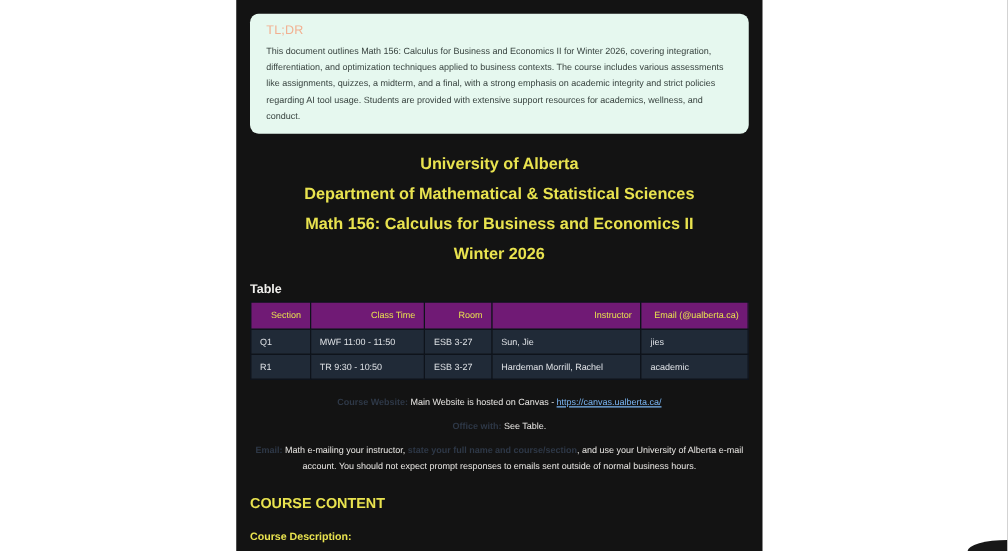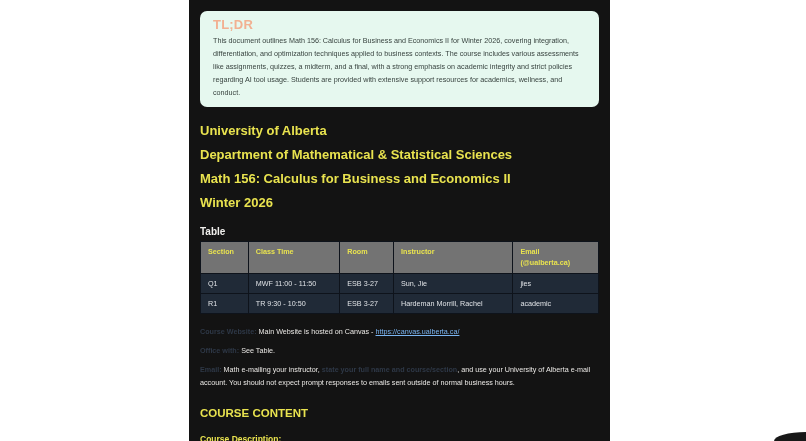--- a/index.html
+++ b/index.html
@@ -21,34 +21,34 @@
   }
 
   
   .callout {
     background: #e6f8ef;
     border-radius: 7px;
     padding: 8px 13px 8px 13px;
   }
   .callout-label {
     color: #f2b091;
-    font-size: 13px;
-    font-weight: bold;
+    font-size: 10px;
+    font-weight: normal;
     line-height: 11px;
     letter-spacing: .2px;
     margin-bottom: 4px;
   }
   .callout-text {
     color: #394440;
     font-size: 7.2px;
     line-height: 13px;
   }
 
   
-  .h1-group { margin-top: 12px; }
+  .h1-group { margin-top: 12px; text-align: center; }
   .h1 {
     color: #e9e34f;
     font-size: 13px;
     font-weight: bold;
     line-height: 24px;
   }
   .table-label {
     margin-top: 10px;
     color: #f0efec;
     font-size: 10px;
@@ -63,42 +63,44 @@
     border-collapse: collapse;
     font-size: 7.2px;
   }
   table.schedule th, table.schedule td {
     border: 1px solid #0e131b;
     text-align: left;
     vertical-align: top;
     padding: 5px 7px;
   }
   table.schedule th {
-    background: #737373;
-    color: #e9e34f;
-    font-weight: bold;
+    background: #701a75;
+    color: #e9e34f;
+    font-weight: normal;
     line-height: 10.5px;
+    text-align: right;
   }
   table.schedule td {
     background: #202a37;
     color: #dfe2e6;
     line-height: 9px;
     padding: 5px 7px;
   }
   col.c-section { width: 12%; }
   col.c-time { width: 23%; }
   col.c-room { width: 13.5%; }
   col.c-instructor { width: 30%; }
   col.c-email { width: 21.5%; }
 
   
   .p {
     font-size: 7.2px;
     line-height: 13px;
     color: #e9e7e4;
+    text-align: center;
   }
   .p-website { margin-top: 11px; }
   .p-office { margin-top: 6px; }
   .p-email { margin-top: 6px; }
   .dim {
     color: #2e3847;
     font-weight: bold;
   }
   a.link {
     color: #7ab5f2;

